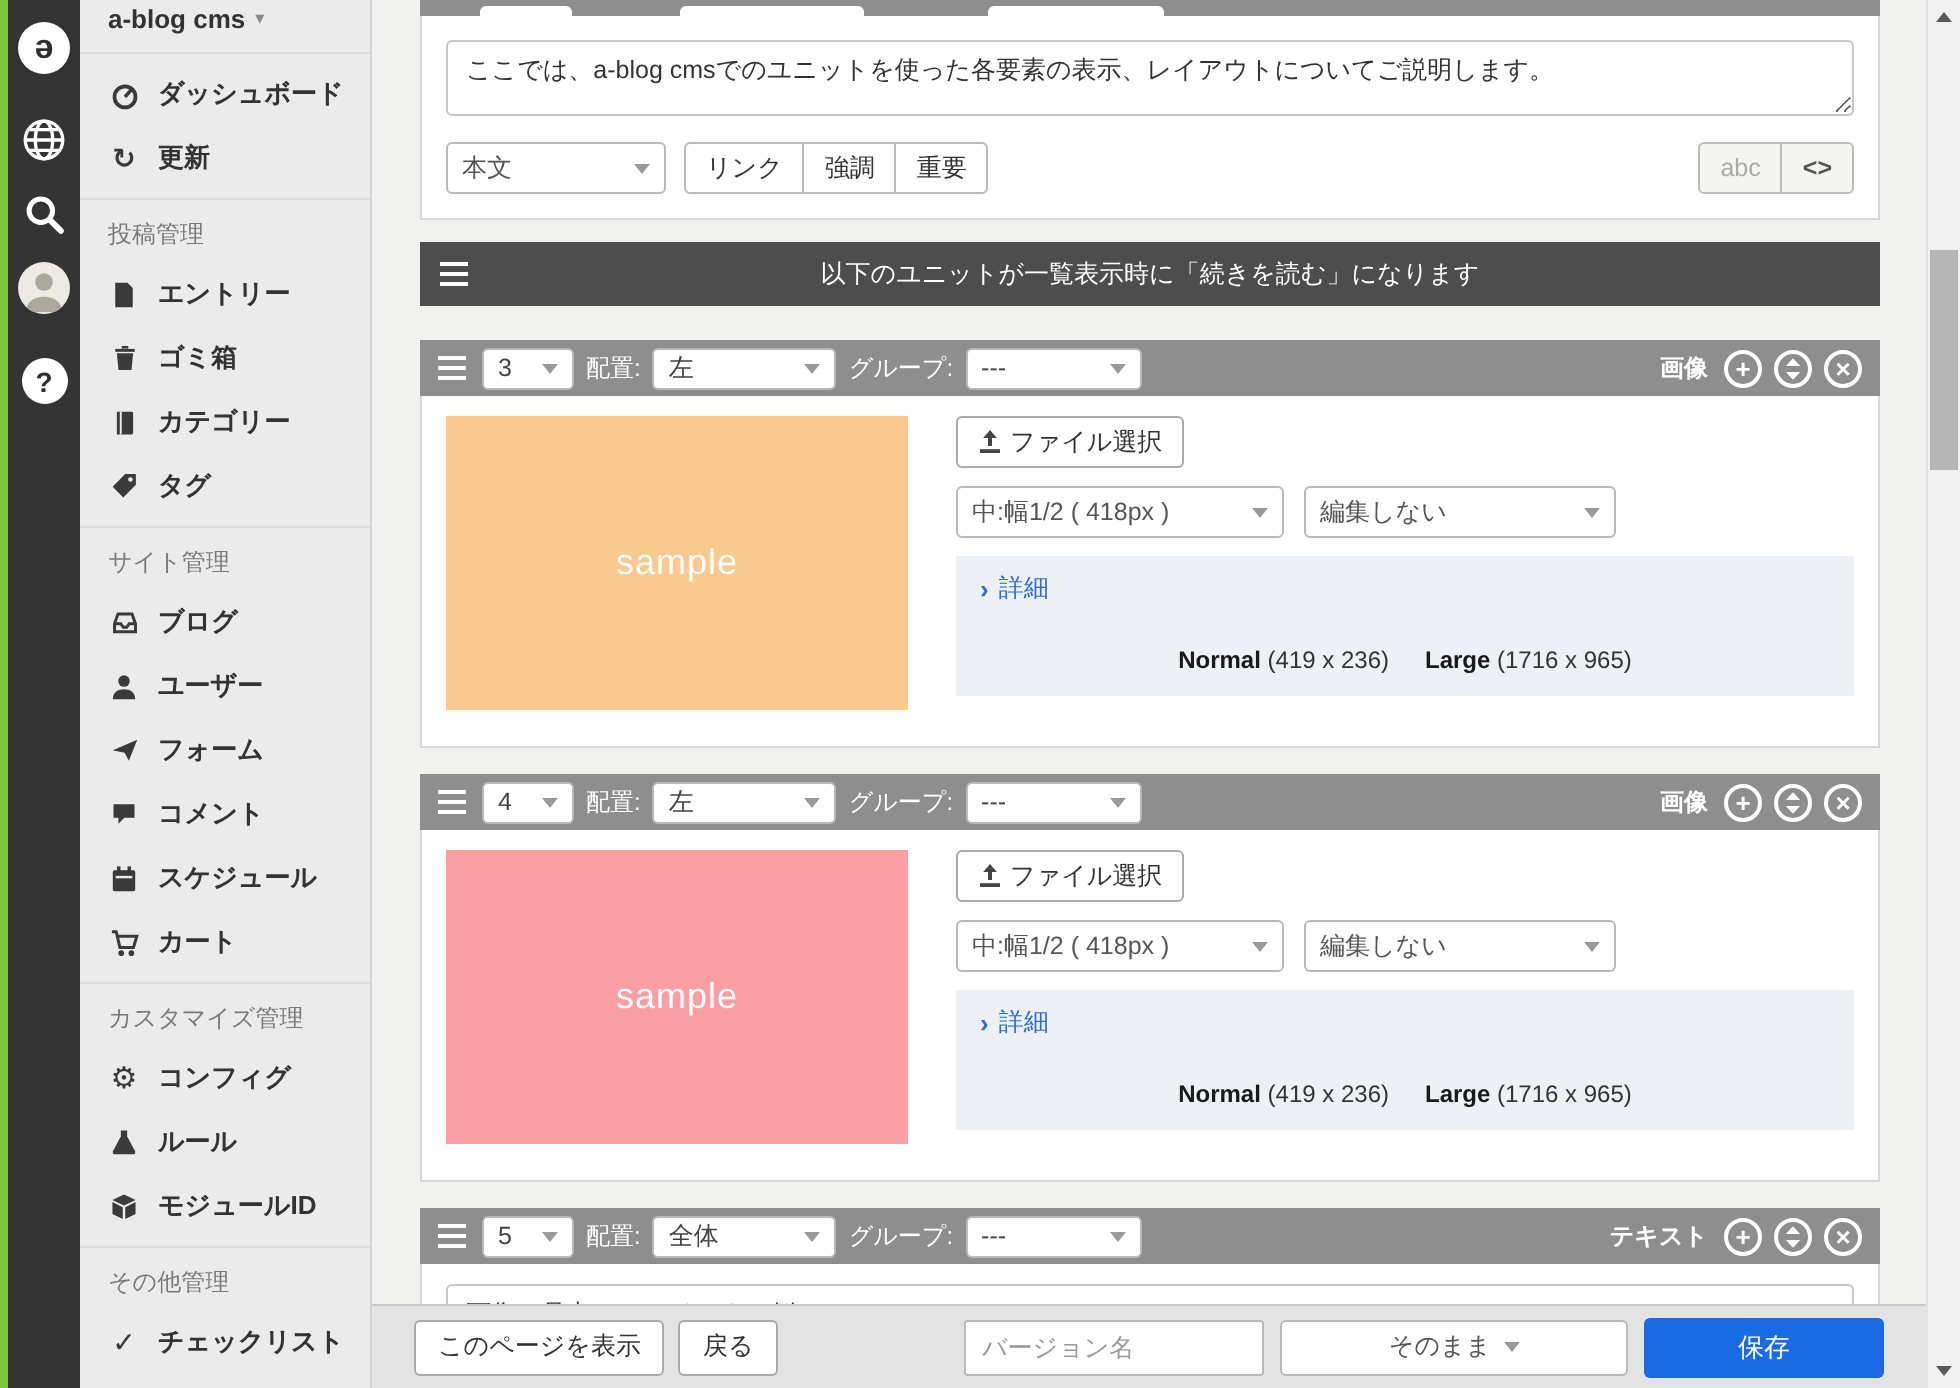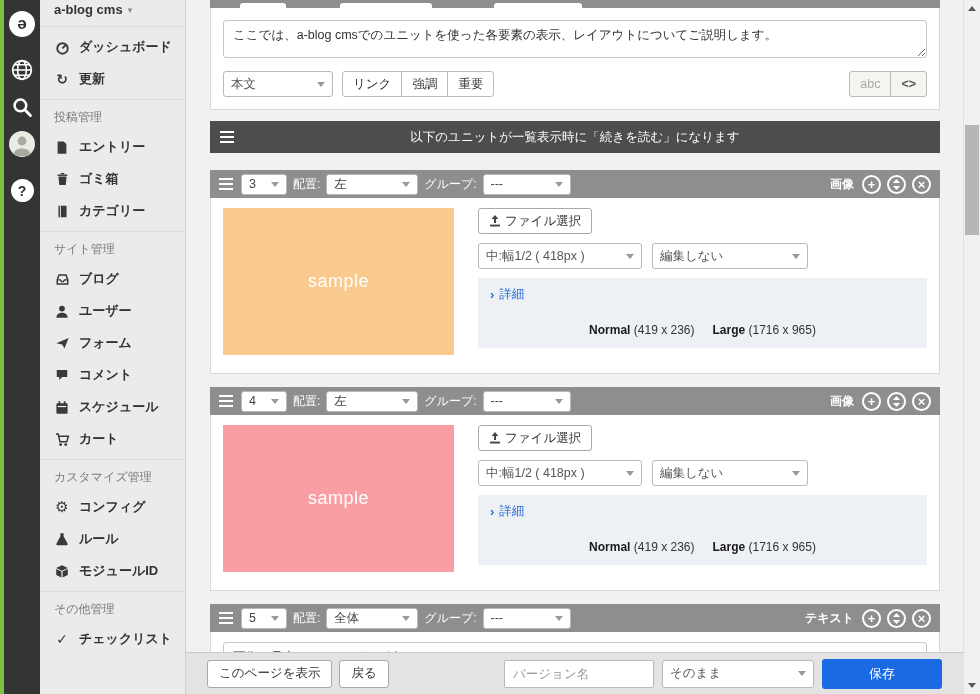--- a/index.html
+++ b/index.html
@@ -84,21 +84,21 @@
   .size-gap { display:inline-block; width:18px; }
 
   .text5-body { background:#fff; border:1px solid #d9d9d9; border-top:none; padding:10px 12px; }
 
   
   .footer { position:absolute; left:186px; right:17px; bottom:0; height:42px; background:#e3e3e3; border-top:1px solid #c9c9c9; display:flex; align-items:center; padding:0 21px; z-index:40; }
   .foot-btn { border:1px solid #a9a9a9; border-radius:3px; background:#fff; height:28px; padding:0 11px; font-size:12.5px; color:#333; cursor:pointer; display:flex; align-items:center; }
   .foot-btn + .foot-btn { margin-left:7px; }
   .version-input { width:150px; height:28px; border:1px solid #b9b9b9; border-radius:2px; padding:0 8px; font-size:12.5px; color:#333; font-family:"Liberation Sans","DejaVu Sans",sans-serif; }
   .version-input::placeholder { color:#9a9a9a; }
-  .sel-savemode { width:152px; height:28px; margin-left:8px; }
+  .sel-savemode { width:174px; height:28px; margin-left:8px;justify-content:center; }
   .save-btn { width:120px; height:30px; background:#1a6ae3; color:#fff; border:none; border-radius:3px; font-size:13px; margin-left:8px; cursor:pointer; font-family:"Liberation Sans","DejaVu Sans",sans-serif; }
 
   
   .scrollbar { position:absolute; right:0; top:0; bottom:0; width:17px; background:#f1f1f1; border-left:1px solid #e2e2e2; z-index:50; }
   .sb-arrow { position:absolute; left:0; width:16px; height:17px; display:flex; align-items:center; justify-content:center; cursor:pointer; }
   .arrow-up { top:0; }
   .arrow-down { bottom:0; }
   .tri-up { width:0; height:0; border-left:4px solid transparent; border-right:4px solid transparent; border-bottom:5px solid #5a5a5a; }
   .tri-down { width:0; height:0; border-left:4px solid transparent; border-right:4px solid transparent; border-top:5px solid #5a5a5a; }
   .sb-thumb { position:absolute; left:1px; top:125px; width:14px; height:110px; background:#b6b6b6; cursor:pointer; }
@@ -177,20 +177,29 @@
     <span>ゴミ箱</span>
   </div>
   <div class="sb-item">
     <span class="ic">
         <svg width="13" height="15" viewBox="0 0 16 16">
           <path d="M3 1h9a1 1 0 0 1 1 1v12a1 1 0 0 1-1 1H3z" fill="#3a3a3a"></path>
           <path d="M5.4 1v14" stroke="#ebebeb" stroke-width="1.2"></path>
         </svg>
       </span>
     <span>カテゴリー</span>
+  </div>
+  <div class="sb-item">
+    <span class="ic">
+        <svg width="14" height="14" viewBox="0 0 16 16">
+          <path d="M8.7 1.2H14.8v6.1L7.6 14.5 1.5 8.4z" fill="#3a3a3a"></path>
+          <circle cx="11.7" cy="4.3" r="1.3" fill="#ebebeb"></circle>
+        </svg>
+      </span>
+    <span>タグ</span>
   </div>
 
   <div class="sb-section">サイト管理</div>
   <div class="sb-item">
     <span class="ic">
         <svg width="15" height="14" viewBox="0 0 16 16">
           <path d="M2 9l2-5.6h8L14 9v4.6H2z" fill="none" stroke="#3a3a3a" stroke-width="1.7"></path>
           <path d="M2 9h3.6l1.4 2h2L10.4 9H14" fill="none" stroke="#3a3a3a" stroke-width="1.7"></path>
         </svg>
       </span>

